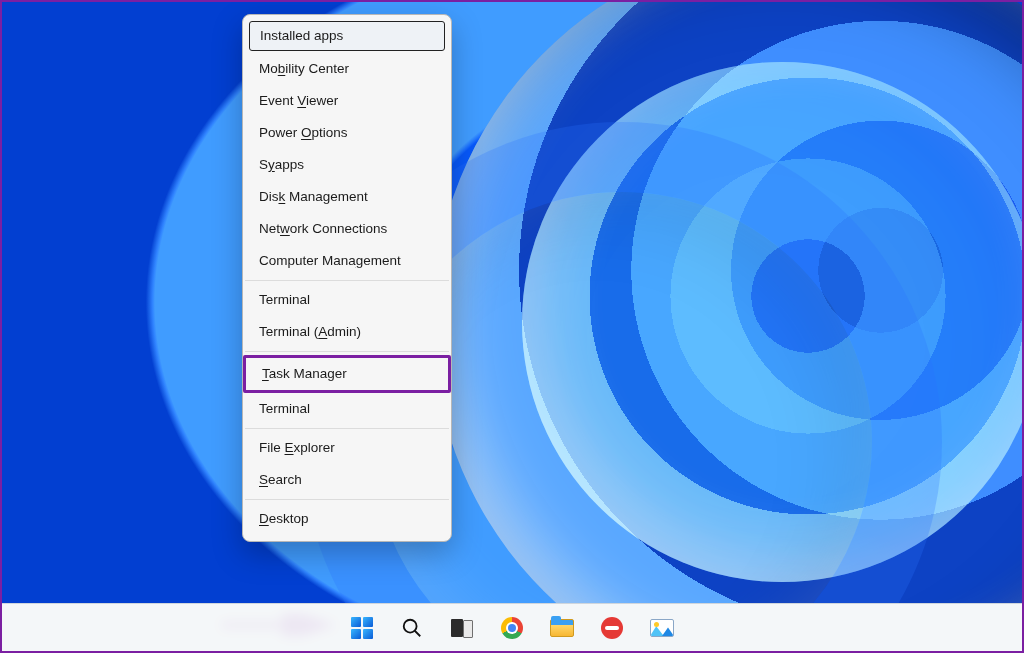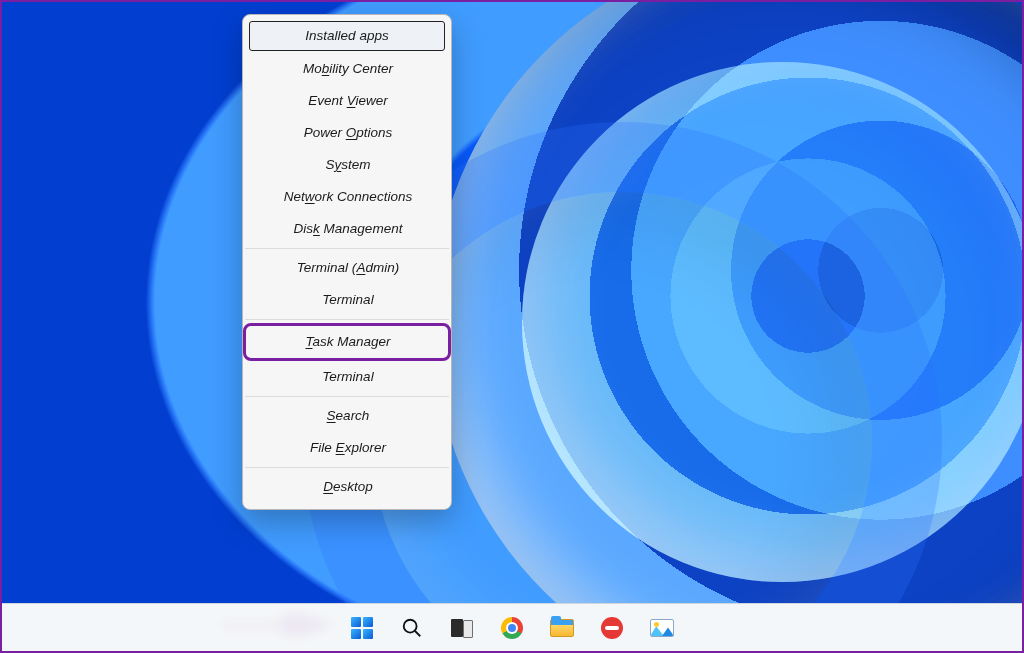--- a/index.html
+++ b/index.html
@@ -80,29 +80,29 @@
 
   
   .winx {
     position: absolute; left: 240px; top: 12px; width: 210px;
     background: #f6f6f6; border: 1px solid #b7b7b7; border-radius: 8px;
     box-shadow: 0 12px 30px rgba(0,0,0,.25);
     padding: 4px 0 6px; font-size: 13.5px; color: #1b1b1b;
   }
   .winx .mi {
     padding: 7px 14px 7px 16px; line-height: 18px; white-space: nowrap;
-    display:flex; align-items:center; justify-content:center; cursor:default;font-style:italic;
+    display:flex; align-items:center; justify-content:flex-start; cursor:default;
   }
   .winx .mi.first { border:1px solid #222; border-radius:3px; margin:2px 6px 2px 6px; padding:5px 10px; background:#eef2f6;}
   .winx .sep { height:1px; background:#dcdcdc; margin:3px 2px; }
   .caret { font-size: 11px; color:#555; }
   .acc { text-decoration: underline; text-underline-offset: 2px; }
 
   .annot-box {
-    border: 3px solid #7b1fa2; border-radius: 8px; padding: 0;
+    border: 3px solid #7b1fa2; border-radius: 2px; padding: 0;
   }
 
   
   .arrow {
     position: absolute; left: 218px; bottom: 15px; width: 120px; height: 22px; pointer-events:none;
   }
   .arrow svg{width:100%;height:100%;}
 </style>
 </head>
 <body>
@@ -121,48 +121,51 @@
     <div class="mi">
       <span><span>Mo</span><span class="acc">b</span><span>ility Center</span></span>
     </div>
     <div class="mi">
       <span><span>Event </span><span class="acc">V</span><span>iewer</span></span>
     </div>
     <div class="mi">
       <span><span>Power </span><span class="acc">O</span><span>ptions</span></span>
     </div>
     <div class="mi">
-      <span><span>S</span><span class="acc">y</span><span>stem</span></span>
+      <span><span>S</span><span class="acc">y</span><span>apps</span></span>
+    </div>
+    <div class="mi">
+      <span><span>Dis</span><span class="acc">k</span><span> Management</span></span>
     </div>
     <div class="mi">
       <span><span>Net</span><span class="acc">w</span><span>ork Connections</span></span>
     </div>
     <div class="mi">
-      <span><span>Dis</span><span class="acc">k</span><span> Management</span></span>
-    </div>
-    <div class="sep"></div>
+      <span><span>Computer Mana</span><span class="acc">g</span><span>ement</span></span>
+    </div>
+    <div class="sep"></div>
+    <div class="mi">
+      <span><span>Terminal</span><span></span></span>
+    </div>
     <div class="mi">
       <span><span>Terminal (</span><span class="acc">A</span><span>dmin)</span></span>
-    </div>
-    <div class="mi">
-      <span><span>Terminal</span><span></span></span>
     </div>
     <div class="sep"></div>
     <div class="mi annot-box">
       <span><span></span><span class="acc">T</span><span>ask Manager</span></span>
     </div>
     <div class="mi">
       <span><span>Terminal</span><span></span></span>
     </div>
     <div class="sep"></div>
     <div class="mi">
+      <span><span>File </span><span class="acc">E</span><span>xplorer</span></span>
+    </div>
+    <div class="mi">
       <span><span></span><span class="acc">S</span><span>earch</span></span>
-    </div>
-    <div class="mi">
-      <span><span>File </span><span class="acc">E</span><span>xplorer</span></span>
     </div>
     <div class="sep"></div>
     <div class="mi">
       <span><span></span><span class="acc">D</span><span>esktop</span></span>
     </div>
   </div>
 
 <div class="arrow">
   <svg viewBox="0 0 120 22">
     <defs>

